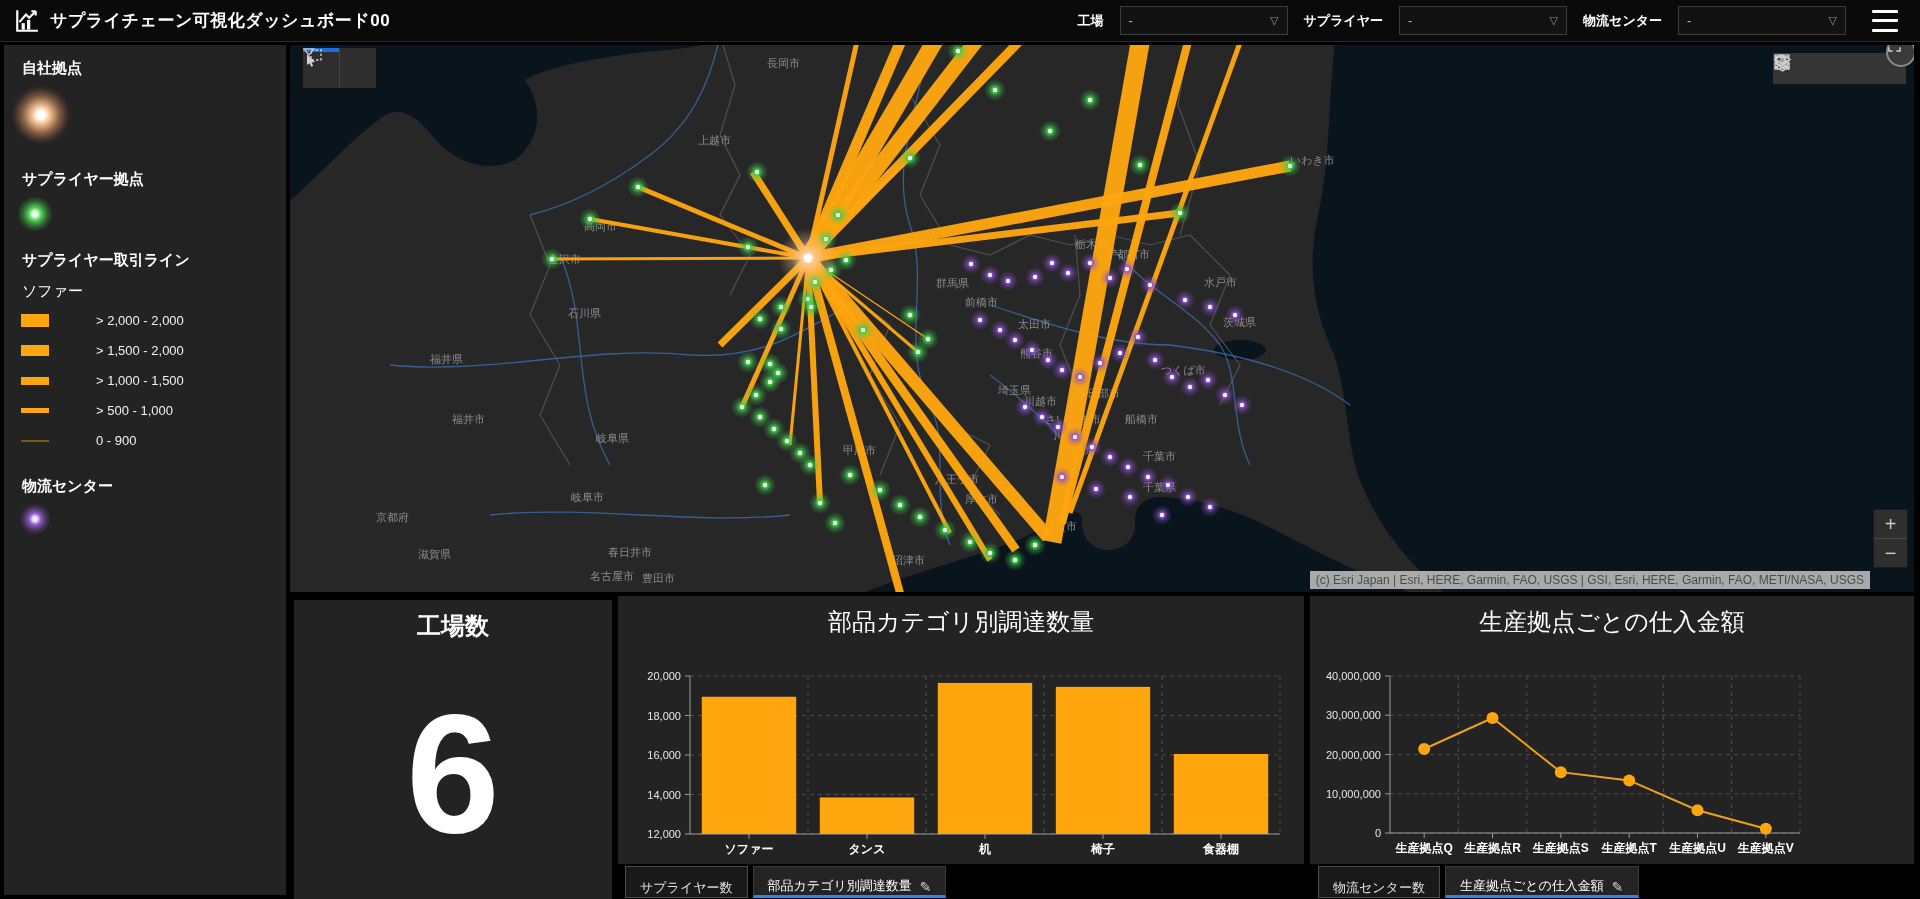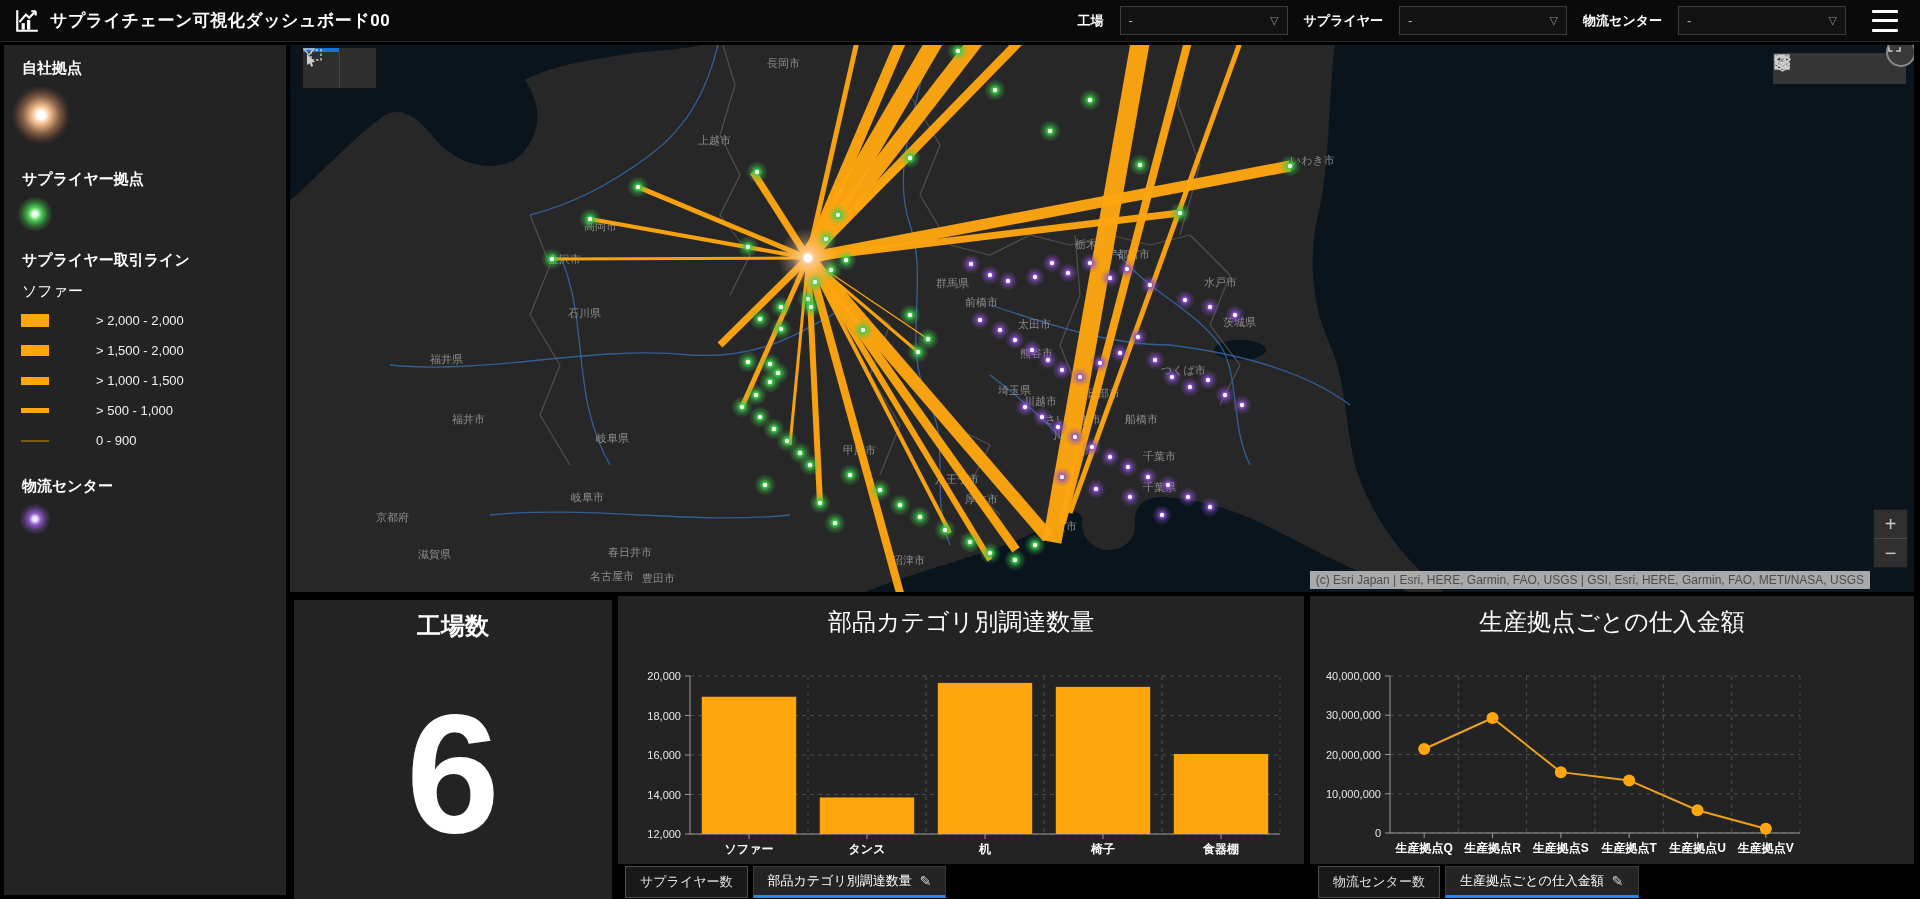--- a/index.html
+++ b/index.html
@@ -49,21 +49,21 @@
   #p-line{left:1310px;top:596px;width:604px;height:268px;}
   .p-title{color:#fff;font-size:24px;text-align:center;margin-top:10px;width:100%;}
   #p-fact .p-title{font-weight:bold;}
   .big-num{flex:1;display:flex;align-items:center;justify-content:center;color:#fff;font-size:168px;font-weight:bold;line-height:1;padding-bottom:18px;}
   .chart-svg{position:absolute;left:0;top:40px;}
 
   
   .tabrow{position:absolute;display:flex;gap:5px;}
   #tabs-left{left:625px;top:866px;}
   #tabs-right{left:1318px;top:866px;}
-  .tab{height:32px;box-sizing:border-box;display:flex;align-items:center;gap:8px;padding:0 14px;background:#191919;border:1px solid #4d4d4d;color:#e0e0e0;font-size:13px;cursor:pointer;white-space:nowrap;}
+  .tab{height:32px;box-sizing:border-box;display:flex;align-items:flex-end;gap:8px;padding:0 14px;background:#191919;border:1px solid #4d4d4d;color:#e0e0e0;font-size:13px;cursor:pointer;white-space:nowrap;}
   .tab.active{background:#242424;border-color:#3a3a3a;border-bottom:3px solid #2688f0;color:#fff;}
   .tab .pencil{color:#cfcfcf;font-size:14px;}
 </style>
 </head>
 <body>
 
 <div id="stage">
 
   <header id="hdr">
     <svg class="h-logo" viewBox="0 0 24 24">

